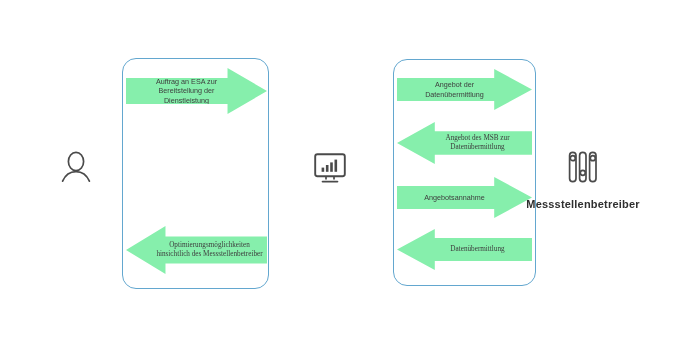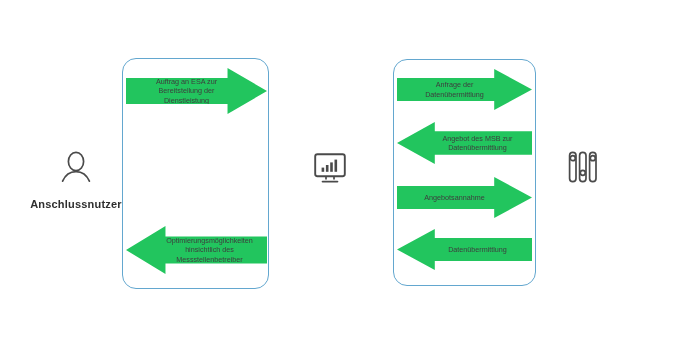--- a/index.html
+++ b/index.html
@@ -57,21 +57,21 @@
     border-radius: 14px;
     background: #ffffff;
     box-sizing: border-box;
   }
   #lane-left  { left: 122px; top: 58px; width: 147px; height: 231px; }
   #lane-right { left: 393px; top: 59px; width: 143px; height: 227px; }
 
   
   .arrow {
     position: absolute;
-    background: #22c55e;
+    background: #86efac;
     display: flex;
     align-items: center;
     justify-content: center;
     box-sizing: border-box;
   }
   .arrow.right {
     clip-path: polygon(0% 22%, 72% 22%, 72% 0%, 100% 50%, 72% 100%, 72% 78%, 0% 78%);
   }
   .arrow.left {
     clip-path: polygon(100% 22%, 28% 22%, 28% 0%, 0% 50%, 28% 100%, 28% 78%, 100% 78%);
@@ -79,21 +79,21 @@
   .arrow-label {
     font-size: 7.2px;
     line-height: 9.4px;
     color: #3d3d3d;
     text-align: center;
     width: 100%;
     padding: 0 16px;
     box-sizing: border-box;
   }
   .arrow.right .arrow-label { padding-right: 30px; padding-left: 10px; }
-  .arrow.left  .arrow-label { padding-left: 30px;  padding-right: 4px; }
+  .arrow.left  .arrow-label { padding-left: 30px;  padding-right: 4px; font-family: Liberation Serif, serif; }
 
   
   #arrow-l1 { left: 126px; top: 68px;  width: 141px; height: 46px; }
   #arrow-l2 { left: 126px; top: 226px; width: 141px; height: 48px; }
 
   
   #arrow-r1 { left: 397px; top: 69px;  width: 135px; height: 41px; }
   #arrow-r2 { left: 397px; top: 122px; width: 135px; height: 42px; }
   #arrow-r3 { left: 397px; top: 177px; width: 135px; height: 41px; }
   #arrow-r4 { left: 397px; top: 229px; width: 135px; height: 41px; }
@@ -110,21 +110,21 @@
 
   <div id="arrow-l1" class="arrow right">
     <span class="arrow-label">Auftrag an ESA zur Bereitstellung der Dienstleistung</span>
   </div>
 
   <div id="arrow-l2" class="arrow left">
     <span class="arrow-label">Optimierungsmöglichkeiten hinsichtlich des Messstellenbetreiber</span>
   </div>
 
   <div id="arrow-r1" class="arrow right">
-    <span class="arrow-label">Anfrage der Datenübermittlung</span>
+    <span class="arrow-label">Angebot der Datenübermittlung</span>
   </div>
 
   <div id="arrow-r2" class="arrow left">
     <span class="arrow-label">Angebot des MSB zur Datenübermittlung</span>
   </div>
 
   <div id="arrow-r3" class="arrow right">
     <span class="arrow-label">Angebotsannahme</span>
   </div>
 
@@ -132,21 +132,20 @@
     <span class="arrow-label">Datenübermittlung</span>
   </div>
 
   <div id="actor-left" class="actor">
     <div class="icon-wrap">
       <svg width="34" height="34" viewBox="0 0 34 34">
         <ellipse cx="17" cy="11.5" rx="7.6" ry="9.2" fill="none" stroke="#4a4a4a" stroke-width="1.7"></ellipse>
         <path d="M3.6 31.2 C6.4 24.6 11.2 21.6 17 21.6 C22.8 21.6 27.6 24.6 30.4 31.2" fill="none" stroke="#4a4a4a" stroke-width="1.7" stroke-linecap="round"></path>
       </svg>
     </div>
-    <div class="actor-label">Anschlussnutzer</div>
   </div>
 
   <div id="actor-center" class="actor">
     <div class="icon-wrap">
       <svg width="34" height="32" viewBox="0 0 34 32">
         <rect x="2.2" y="2.2" width="29.6" height="22" rx="2.2" fill="none" stroke="#4a4a4a" stroke-width="1.9"></rect>
         <rect x="8.6" y="15.6" width="2.6" height="4.2" fill="#4a4a4a"></rect>
         <rect x="12.9" y="13.0" width="2.6" height="6.8" fill="#4a4a4a"></rect>
         <rect x="17.2" y="10.4" width="2.6" height="9.4" fill="#4a4a4a"></rect>
         <rect x="21.5" y="7.6" width="2.6" height="12.2" fill="#4a4a4a"></rect>
@@ -163,15 +162,16 @@
         <rect x="2.6" y="2.4" width="6.4" height="29.2" rx="3.2" fill="none" stroke="#4a4a4a" stroke-width="1.7"></rect>
         <circle cx="5.8" cy="8.2" r="2.5" fill="none" stroke="#4a4a4a" stroke-width="1.7"></circle>
 
         <rect x="12.6" y="2.4" width="6.4" height="29.2" rx="3.2" fill="none" stroke="#4a4a4a" stroke-width="1.7"></rect>
         <circle cx="15.8" cy="22.8" r="2.5" fill="none" stroke="#4a4a4a" stroke-width="1.7"></circle>
 
         <rect x="22.6" y="2.4" width="6.4" height="29.2" rx="3.2" fill="none" stroke="#4a4a4a" stroke-width="1.7"></rect>
         <circle cx="25.8" cy="8.2" r="2.5" fill="none" stroke="#4a4a4a" stroke-width="1.7"></circle>
       </svg>
     </div>
+    <div class="actor-label">Messstellenbetreiber</div>
   </div>
 
 </div>
 
 </body></html>

